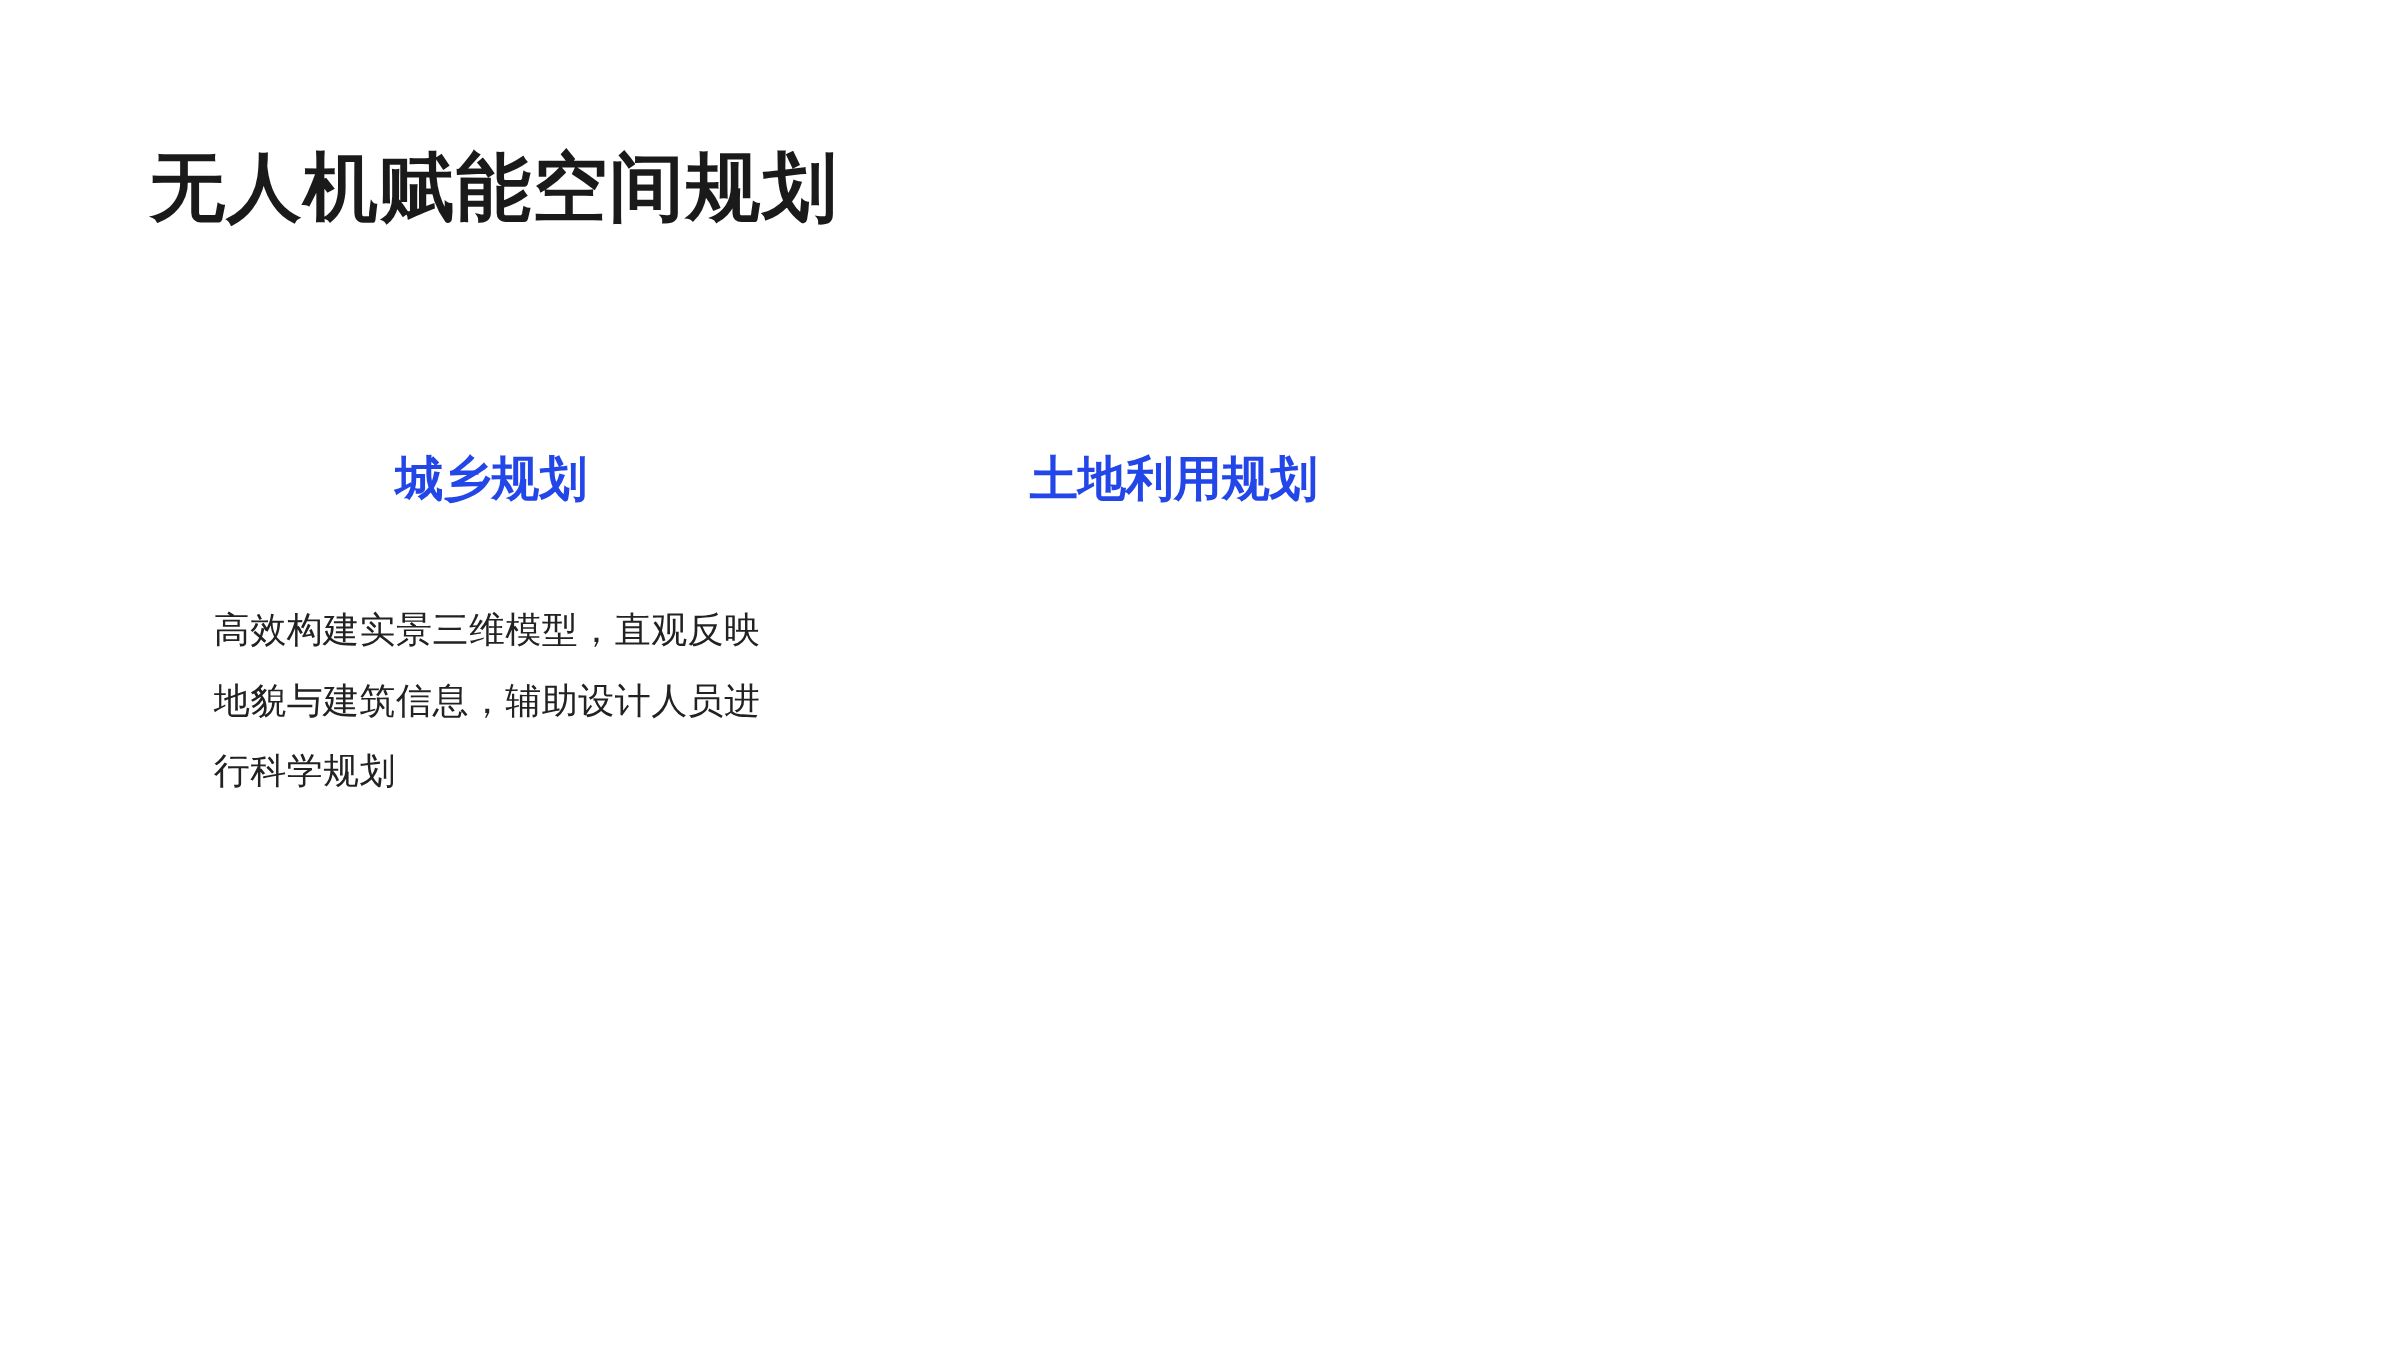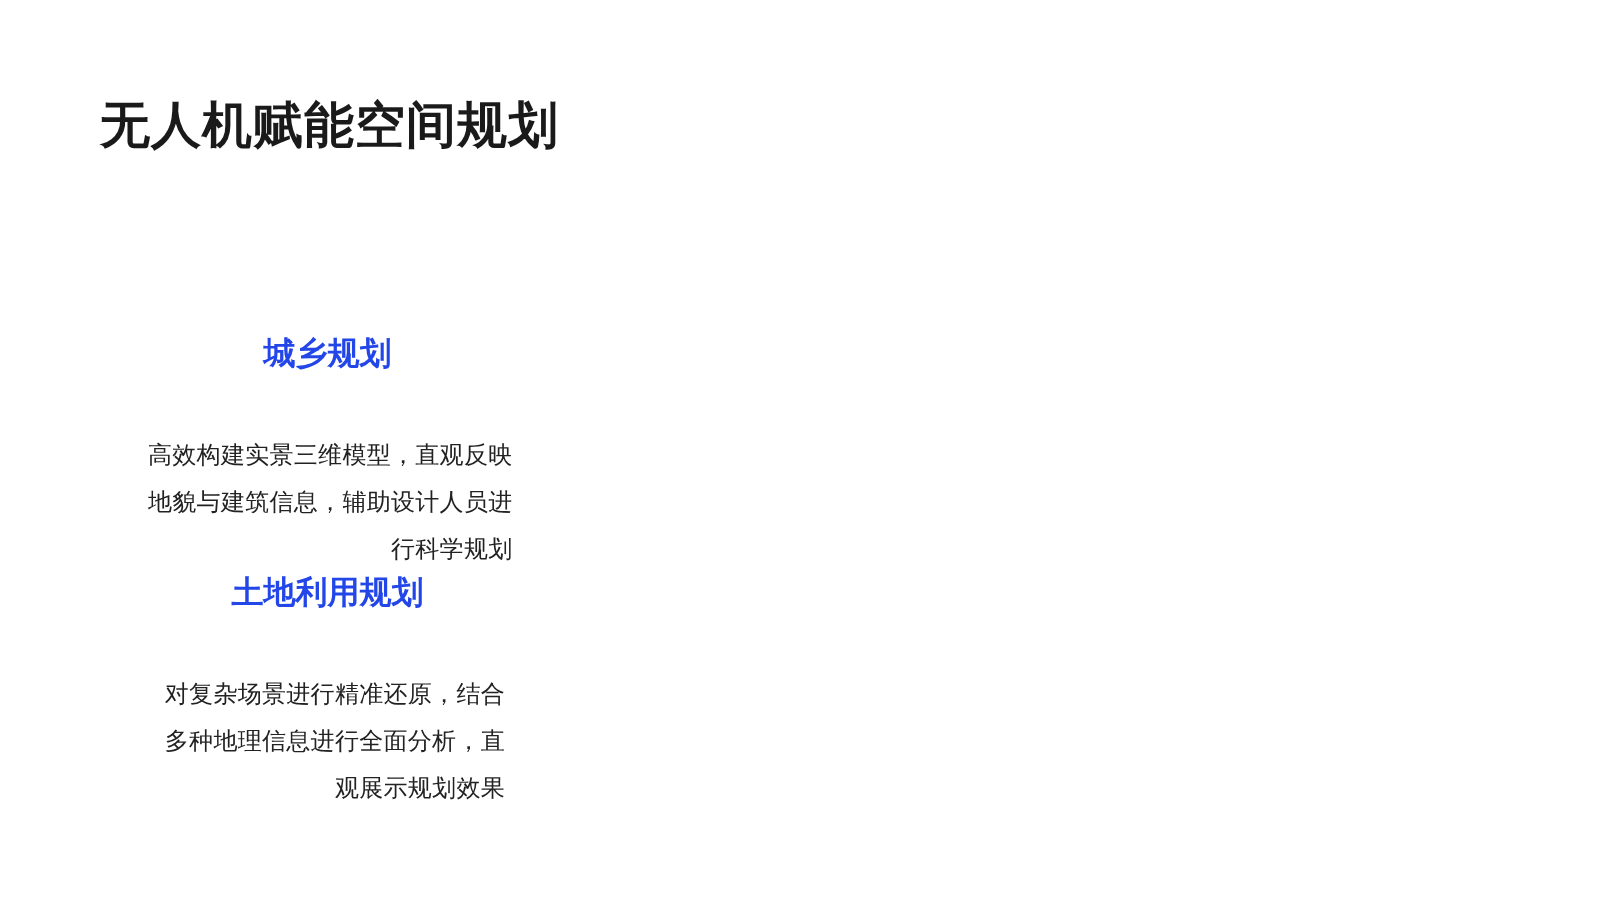--- a/index.html
+++ b/index.html
@@ -29,24 +29,22 @@
     letter-spacing: 1px;
     line-height: 1.2;
     white-space: nowrap;
   }
   .columns {
     position: absolute;
     left: 100px;
     top: 300px;
     width: 1420px;
     display: flex;
-    flex-direction: column;
     align-items: flex-start;
     justify-content: flex-start;
-    margin-top: 34px;
   }
   .column {
     width: 455px;
     box-sizing: border-box;
     display: flex;
     flex-direction: column;
     align-items: center;
   }
   .col-heading {
     font-size: 32px;
@@ -54,21 +52,21 @@
     color: #2346e8;
     text-align: center;
     line-height: 1.2;
     white-space: nowrap;
     margin-bottom: 60px;
   }
   .col-body {
     font-size: 24px;
     color: #222222;
     line-height: 1.95;
-    text-align: right;
+    text-align: left;
     width: 395px;
     letter-spacing: 0.3px;
   }
   .col-1 .col-body { width: 370px; }
   .col-2 .col-body { width: 395px; }
   .col-3 .col-body { width: 355px; }
 </style>
 </head>
 <body>
 
@@ -79,17 +77,16 @@
   <div class="columns">
 
     <div class="column col-1">
       <div class="col-heading">城乡规划</div>
       <div class="col-body">高效构建实景三维模型，直观反映地貌与建筑信息，辅助设计人员进行科学规划</div>
     </div>
 
 
     <div class="column col-3">
       <div class="col-heading">土地利用规划</div>
-      <div class="col-body">对复杂场景进行精准还原，结合多种地理信息进行全面分析，直观展示规划效果</div>
     </div>
 
   </div>
 </div>
 
 </body></html>

